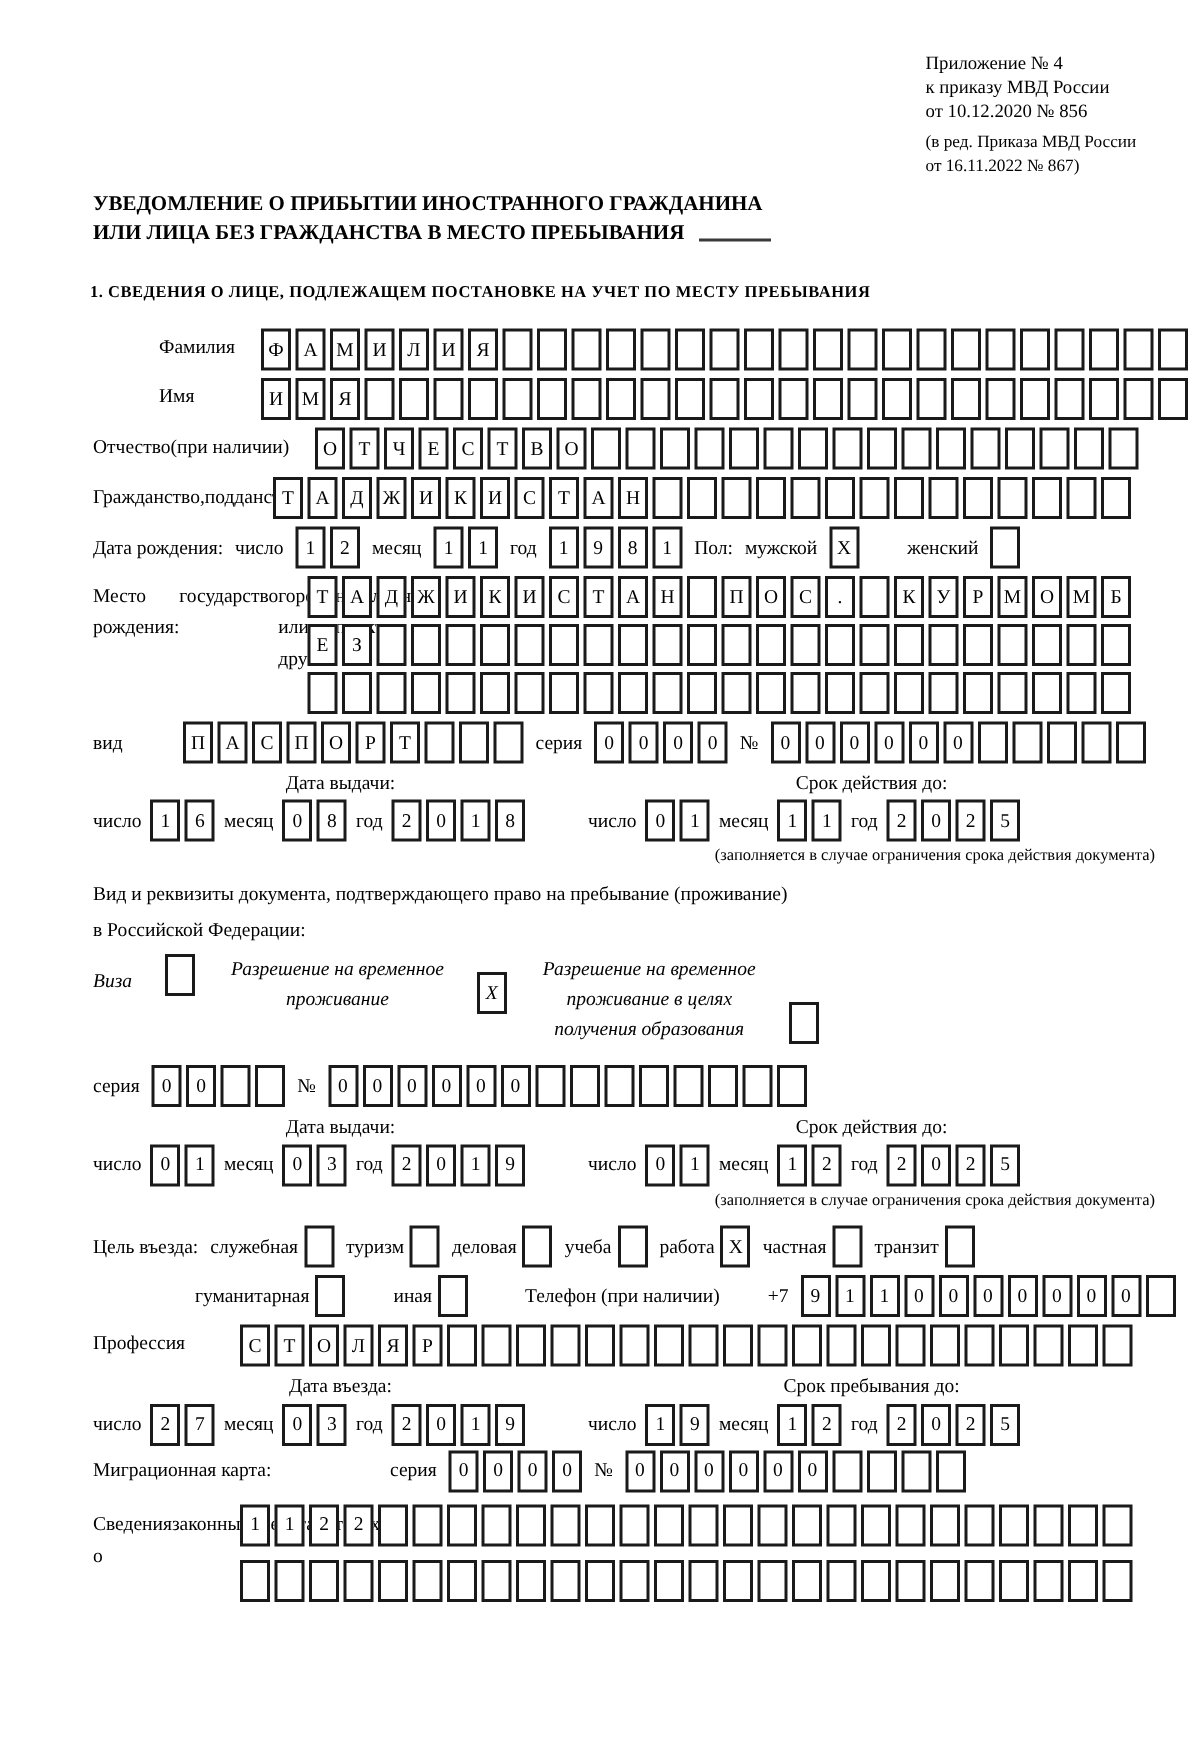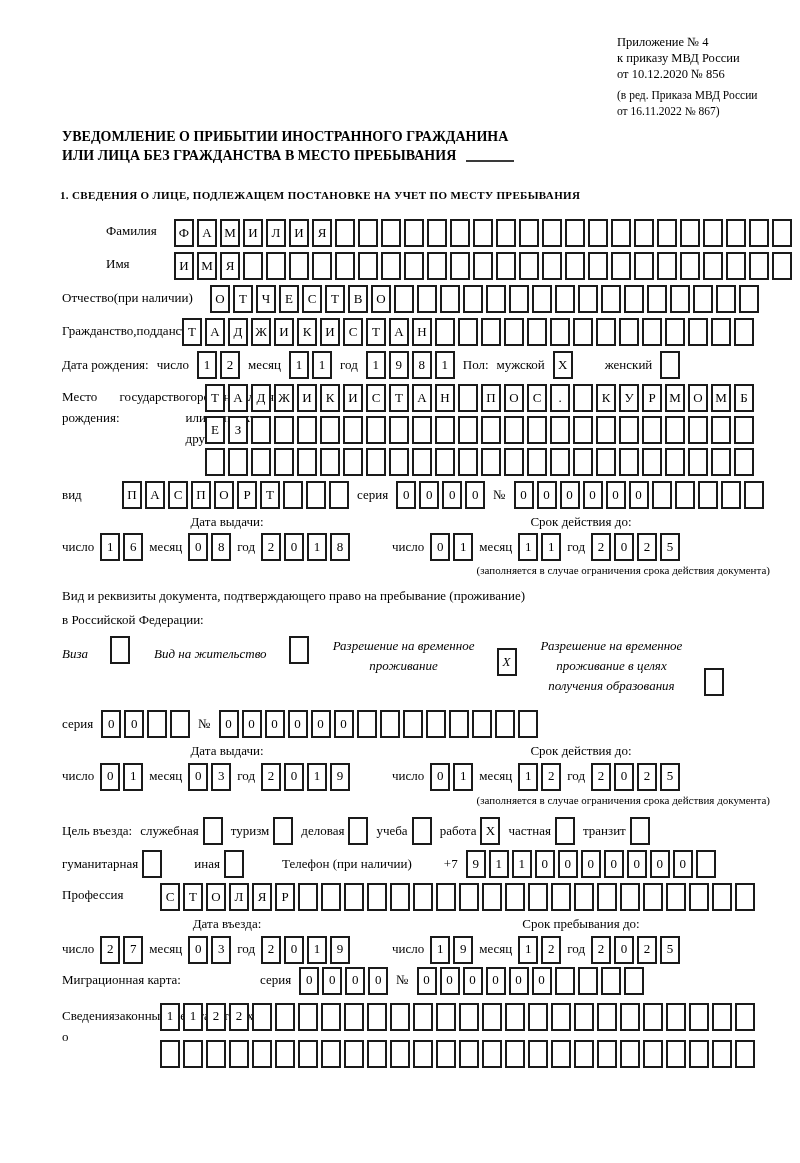--- a/index.html
+++ b/index.html
@@ -40,21 +40,21 @@
   .dghead{text-align:center;margin-bottom:3px;}
   .dateline{display:flex;align-items:center;gap:6px;}
   .note{text-align:right;font-size:11px;margin:3px 0 10px;}
   .ptext{margin-bottom:8px;}
   
   .ropts{display:flex;align-items:flex-start;gap:24px;margin:4px 0 14px;}
   .ropt{display:flex;align-items:flex-end;gap:22px;font-style:italic;}
   .roptlbl{text-align:center;line-height:20px;}
   
   .copt{display:inline-flex;align-items:center;gap:4px;}
-  .indent68{}
+  .indent68{margin-left:68px;}
   .gap16{width:16px;flex:none;}
   .gap22{width:22px;flex:none;}
   
   .gl{line-height:21px;}
   .stack9{display:flex;flex-direction:column;gap:9px;}
 </style>
 </head>
 <body>
 
 <div class="page">
@@ -415,26 +415,20 @@
 
   <div class="ropts">
     <div class="ropt">
       <div class="roptlbl">
         <div>Виза</div>
       </div>
       <span class="cell"></span>
     </div>
     <div class="ropt">
       <div class="roptlbl">
-        <div>Вид на жительство</div>
-      </div>
-      <span class="cell"></span>
-    </div>
-    <div class="ropt">
-      <div class="roptlbl">
         <div>Разрешение на временное</div>
         <div>проживание</div>
       </div>
       <span class="cell">X</span>
     </div>
     <div class="ropt">
       <div class="roptlbl">
         <div>Разрешение на временное</div>
         <div>проживание в целях</div>
         <div>получения образования</div>

